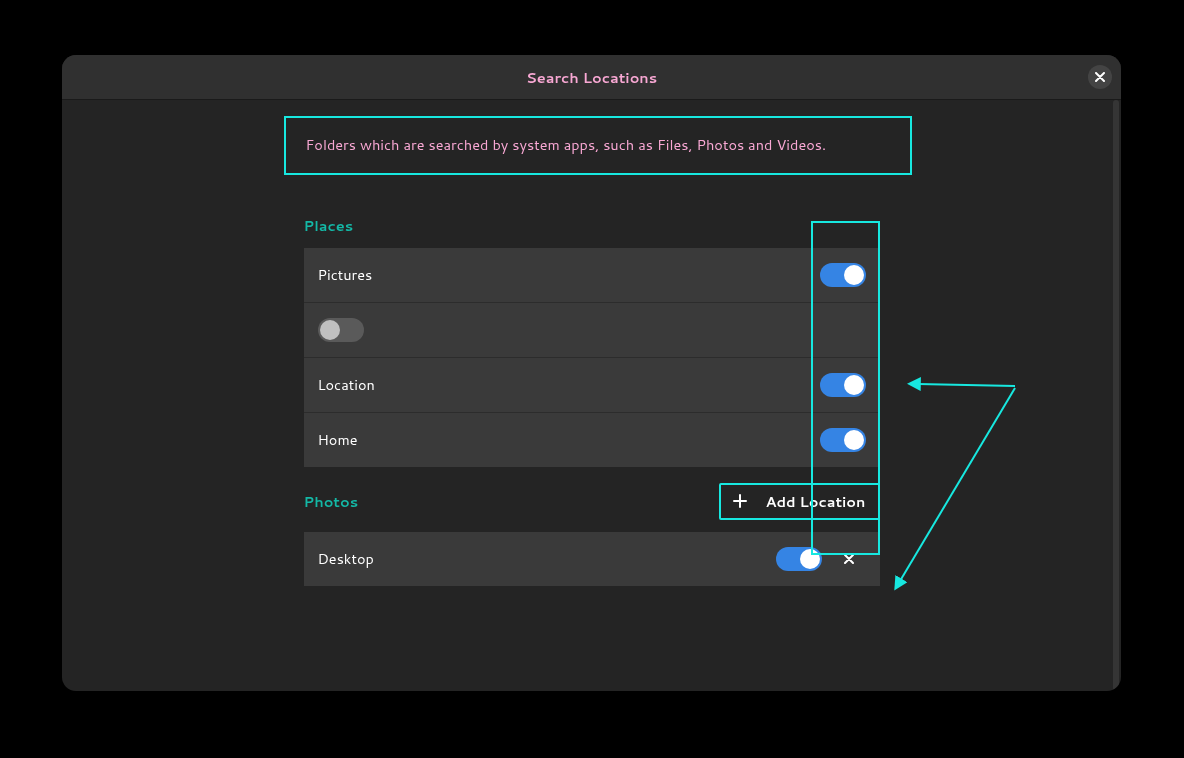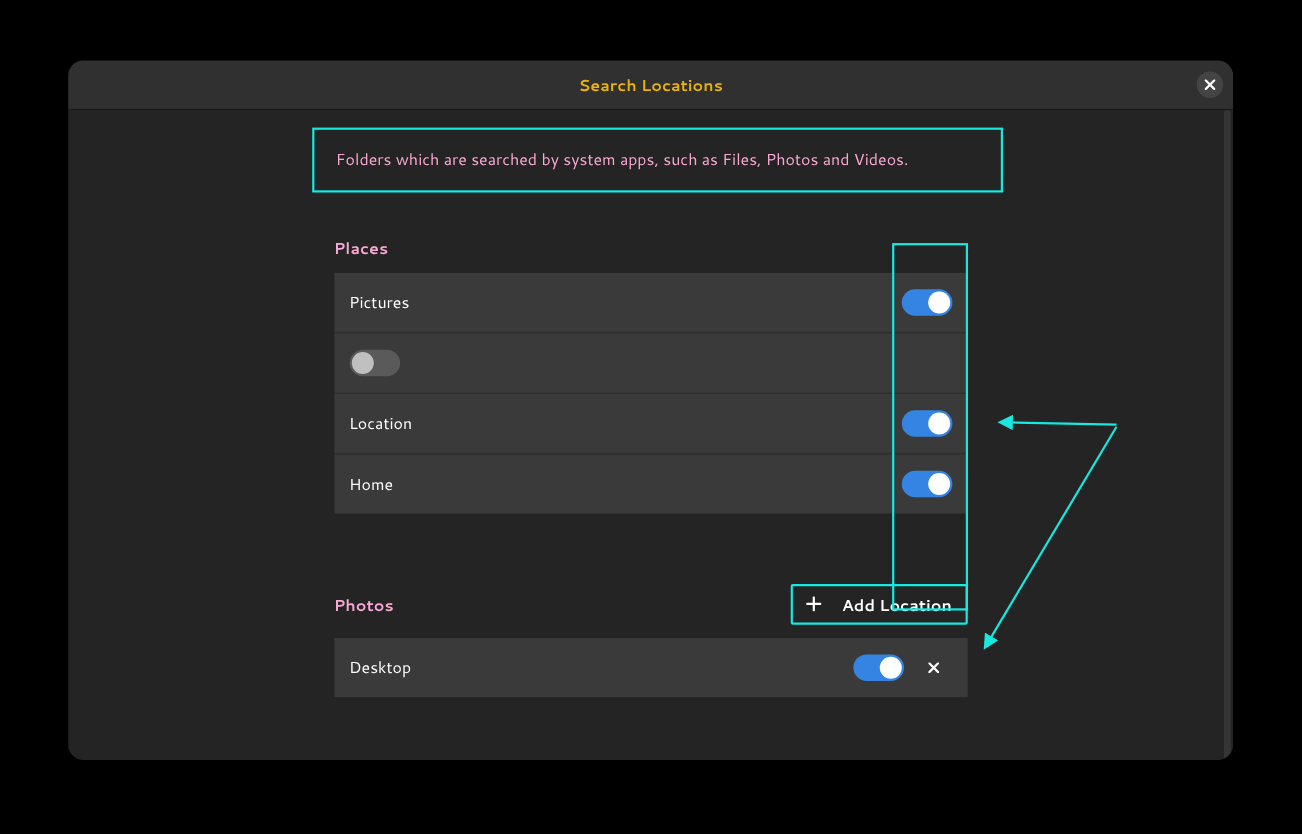--- a/index.html
+++ b/index.html
@@ -30,21 +30,21 @@
     border-bottom: 1px solid #1a1a1a;
     display: flex;
     align-items: center;
     justify-content: center;
     position: relative;
     background: #303030;
   }
   .titlebar-title {
     font-weight: 700;
     font-size: 14.5px;
-    color: #eab308;
+    color: #f9a8d4;
     text-align: right;
   }
   .close-btn {
     position: absolute;
     right: 9px;
     top: 50%;
     transform: translateY(-50%);
     width: 24px;
     height: 24px;
     border-radius: 50%;
@@ -94,39 +94,39 @@
   }
   .section-header {
     display: flex;
     align-items: center;
     justify-content: space-between;
     margin-bottom: 12px;
   }
   .section-title {
     font-weight: 700;
     font-size: 14.5px;
-    color: #f9a8d4;
+    color: #14b8a6;
   }
   .add-btn {
     display: flex;
     align-items: center;
     gap: 18px;
     border: 2px solid #17e8e0;
     padding: 6px 12px;
     border-radius: 2px;
     font-size: 14.5px;
     font-weight: 600;
     color: #fff;
     cursor: pointer;
   }
   .add-btn svg { width: 14px; height: 14px; }
   .list {
     border-radius: 0;
     overflow: hidden;
-    margin-bottom: 64px;
+    margin-bottom: 16px;
   }
   .row {
     background: #3a3a3a;
     border-bottom: 1px solid #2c2c2c;
     height: 54px;
     display: flex;
     align-items: center;
     padding: 0 14px;
   }
   .row:last-child { border-bottom: none; }

